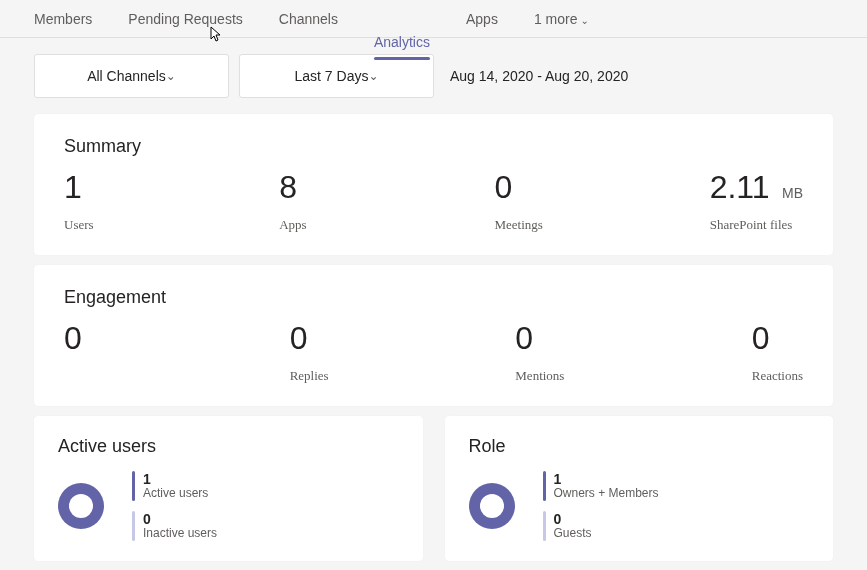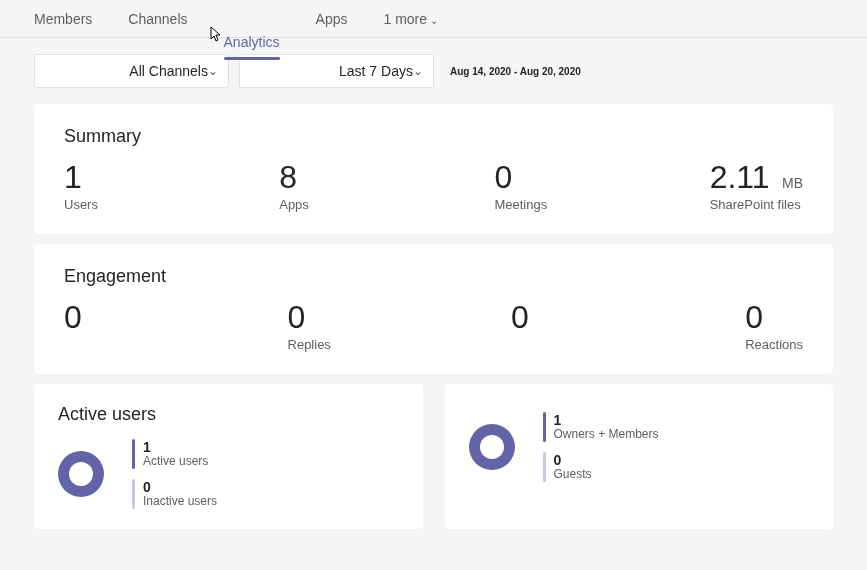--- a/index.html
+++ b/index.html
@@ -63,37 +63,37 @@
   .filters {
     display: flex;
     align-items: center;
     gap: 10px;
     padding: 16px 34px;
   }
   .select {
     background: var(--card-bg);
     border: 1px solid var(--border);
     border-radius: 3px;
-    height: 34px;
+    height: 44px;
     display: flex;
     align-items: center;
-    justify-content: flex-end;
+    justify-content: center;
     padding: 0 10px;
     font-size: 14px;
     color: var(--text);
     cursor: pointer;
     min-width: 195px;
   }
   .select .chev {
     font-size: 12px;
     color: var(--muted);
   }
   .date-range {
-    font-size: 10px;
-    font-weight: 700;
+    font-size: 14px;
+    font-weight: 400;
     color: var(--text);
     margin-left: 6px;
   }
   .content {
     padding: 0 34px;
   }
   .card {
     background: var(--card-bg);
     border-radius: 4px;
     padding: 22px 30px;
@@ -120,21 +120,22 @@
     color: var(--text);
   }
   .stat-unit {
     font-size: 14px;
     color: var(--muted);
     margin-left: 8px;
   }
   .stat-label {
     font-size: 13px;
     color: var(--muted);
-    margin-top: 4px;
+    margin-top: 14px;
+    font-family: Liberation Serif, serif;
   }
   .engage-row { display: flex; }
   .engage-row .stat:nth-child(1){ flex: 1.05; }
   .engage-row .stat:nth-child(2){ flex: 1.05; }
   .engage-row .stat:nth-child(3){ flex: 1.1; }
   .engage-row .stat:nth-child(4){ flex: 0 0 auto; }
   .two-col {
     display: flex;
     gap: 22px;
   }
@@ -181,20 +182,21 @@
   .legend-label {
     font-size: 12px;
     color: var(--muted);
   }
 </style>
 </head>
 <body>
 
 <div class="tabs">
   <div class="tab">Members</div>
+  <div class="tab">Pending Requests</div>
   <div class="tab">Channels</div>
   <div class="tab active">Analytics</div>
   <div class="tab">Apps</div>
   <div class="tab">
     <span>1 more</span><span class="more-chevron">⌄</span>
   </div>
 </div>
 
 <span class="cursor">
 <svg width="16" height="20" viewBox="0 0 16 20" fill="none">
@@ -246,20 +248,21 @@
     <div class="engage-row">
       <div class="stat">
         <div class="stat-value">0</div>
       </div>
       <div class="stat">
         <div class="stat-value">0</div>
         <div class="stat-label">Replies</div>
       </div>
       <div class="stat">
         <div class="stat-value">0</div>
+        <div class="stat-label">Mentions</div>
       </div>
       <div class="stat">
         <div class="stat-value">0</div>
         <div class="stat-label">Reactions</div>
       </div>
     </div>
   </div>
 
   <div class="two-col">
     <div class="card">
@@ -279,20 +282,21 @@
             <div class="legend-text">
               <div class="legend-val">0</div>
               <div class="legend-label">Inactive users</div>
             </div>
           </div>
         </div>
       </div>
     </div>
 
     <div class="card">
+      <div class="card-title">Role</div>
       <div class="donut-block">
         <div class="donut"></div>
         <div class="legend">
           <div class="legend-item">
             <div class="legend-bar primary"></div>
             <div class="legend-text">
               <div class="legend-val">1</div>
               <div class="legend-label">Owners + Members</div>
             </div>
           </div>

